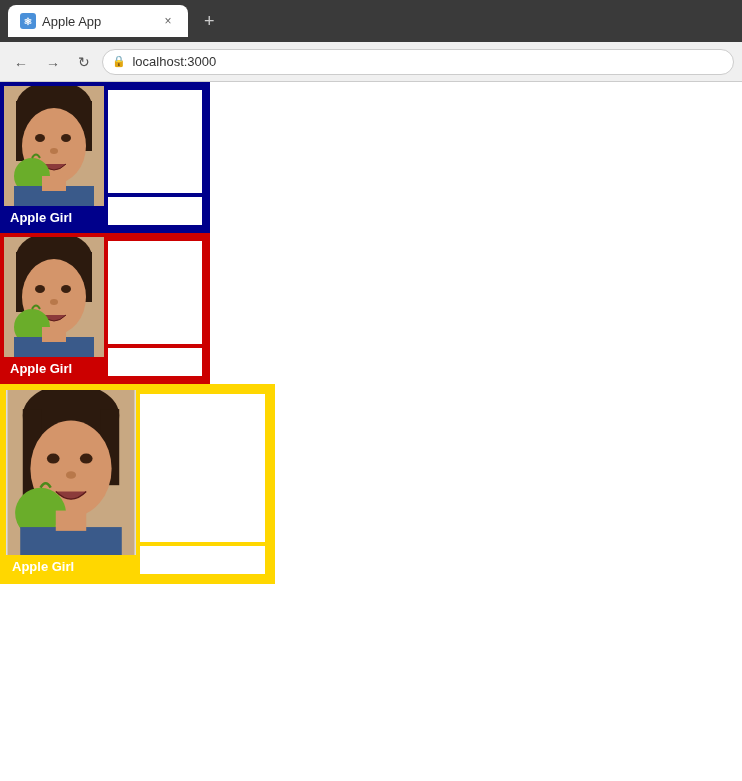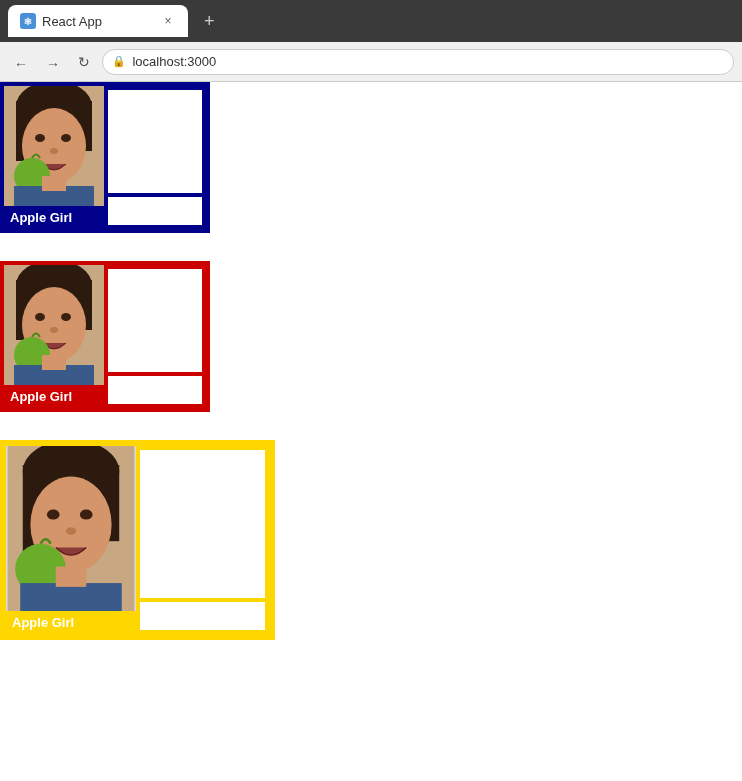--- a/index.html
+++ b/index.html
@@ -97,21 +97,20 @@
     .page-content {
       background: #ffffff;
       min-height: 700px;
       padding: 0;
     }
 
     .cards-container {
       display: flex;
       flex-direction: column;
       padding: 0;
-      gap: 28px;
     }
 
     
     .card-row {
       display: flex;
       flex-direction: row;
     }
 
     
     .card {
@@ -188,21 +187,21 @@
     }
   </style>
 </head>
 <body>
 
 <div class="browser-titlebar">
   <div class="tab">
     <div class="tab-icon">
       <span>⚛</span>
     </div>
-    <span>React App</span>
+    <span>Apple App</span>
     <div class="tab-close">×</div>
   </div>
   <button class="tab-new">+</button>
 </div>
 
 <div class="browser-toolbar">
   <button class="nav-btn">←</button>
   <button class="nav-btn">→</button>
   <button class="nav-btn">↻</button>
   <div class="address-bar">

